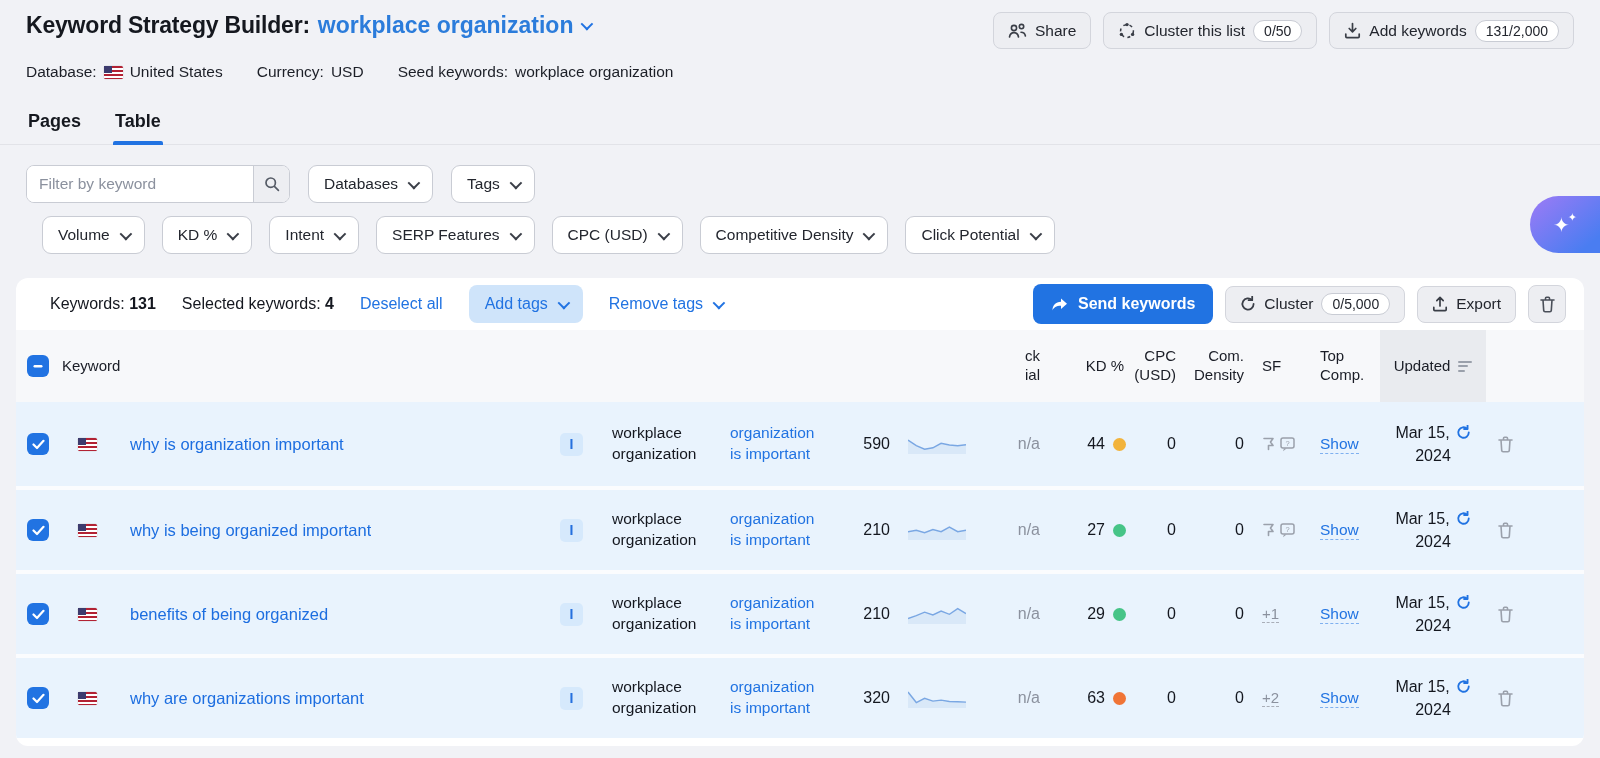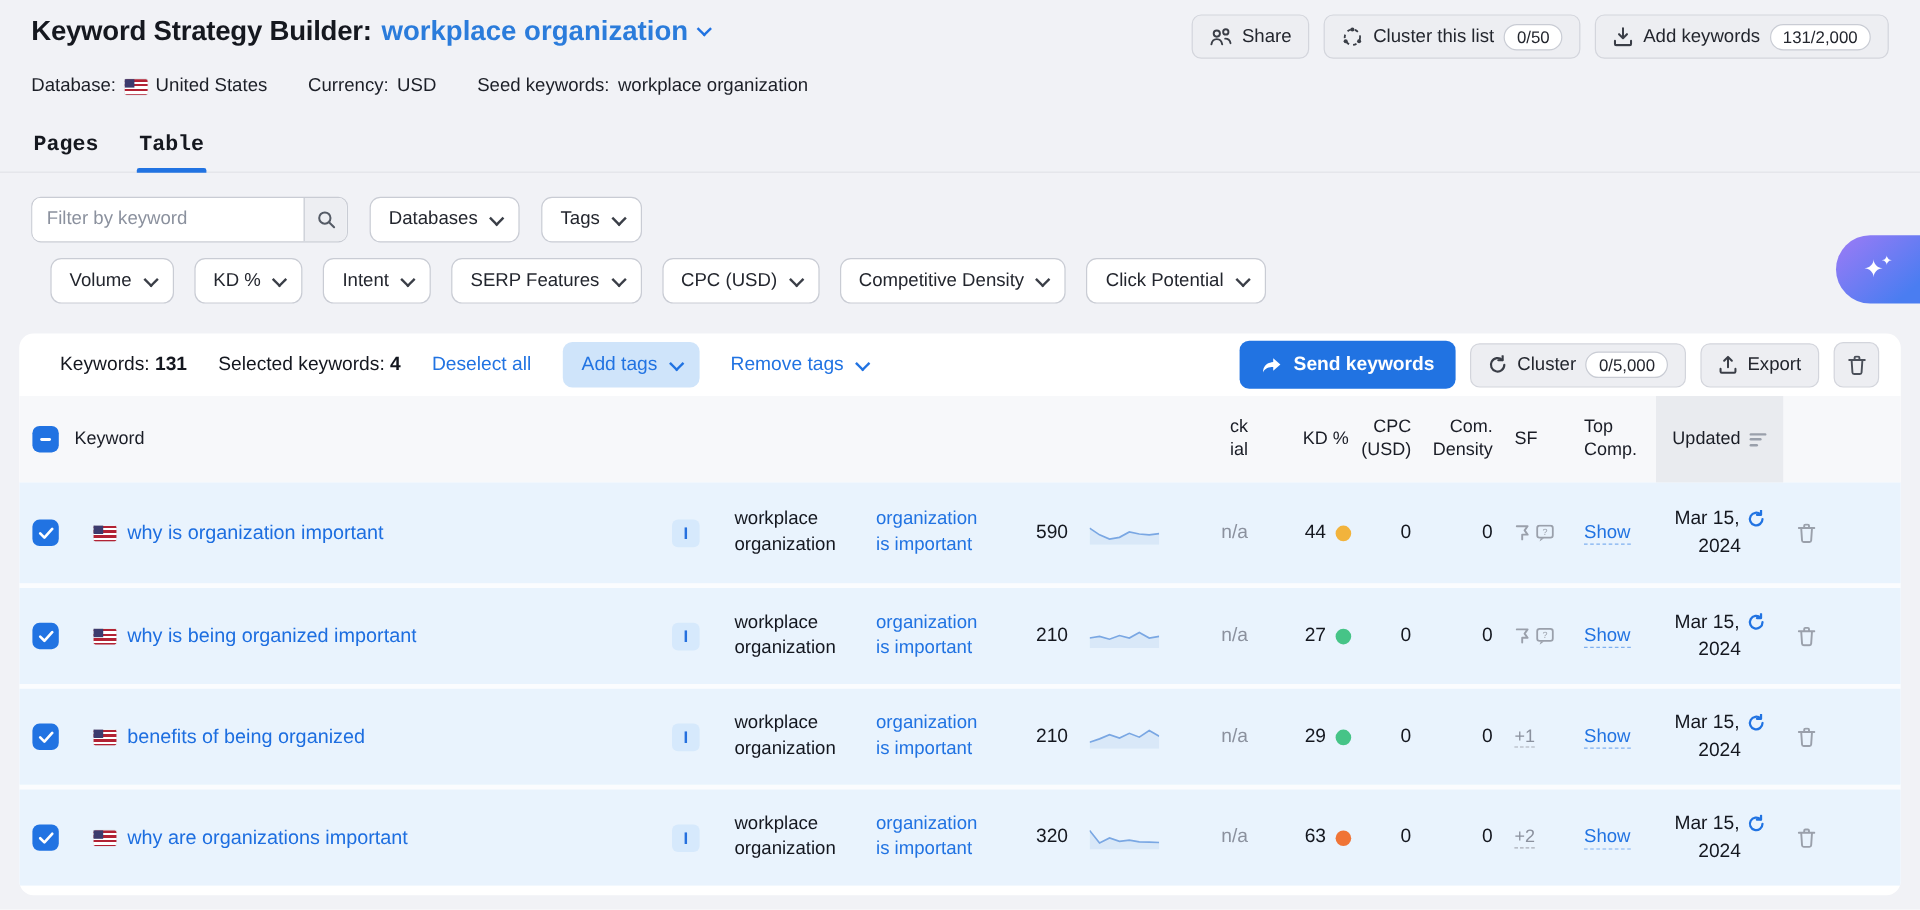--- a/index.html
+++ b/index.html
@@ -19,21 +19,21 @@
     background:#EDEEF2; border:1px solid #D3D5DC; border-radius:8px;
     font-size:15.5px; color:#23262E; cursor:pointer; font-family:inherit; white-space:nowrap;
   }
   .pill { background:#FFF; border:1px solid #C9CCD4; border-radius:999px; padding:2px 10px; font-size:14px; color:#23262E; }
   .sub-row { display:flex; gap:34px; margin-top:14px; font-size:15.5px; color:#1C1F27; align-items:center; }
   .sub-item { display:inline-flex; align-items:center; gap:7px; }
   .flag { width:19px; height:13px; border-radius:1.5px; position:relative; display:inline-block; flex:0 0 auto;
     background:repeating-linear-gradient(#B22234 0 2px, #FFF 2px 4px); box-shadow:0 0 0 .5px #d9dbe0; }
   .flag::before { content:""; position:absolute; left:0; top:0; width:8px; height:7px; background:#3C3B6E; }
   
-  .tabs { display:flex; gap:30px; padding:0 26px; margin-top:22px; border-bottom:1px solid #E2E3E8;font-family:Liberation Mono, monospace; }
+  .tabs { display:flex; gap:30px; padding:0 26px; margin-top:22px; border-bottom:1px solid #E2E3E8; }
   .tab { font-size:18px; font-weight:bold; color:#15181F; padding:8px 2px 12px 2px; position:relative; cursor:pointer; }
   .tab.active::after { content:""; position:absolute; left:0; right:0; bottom:-1px; height:4px; background:#2173E2; border-radius:2px 2px 0 0; }
   
   .filter-row1 { display:flex; gap:18px; padding:0 26px; margin-top:20px; align-items:center; }
   .kw-filter { display:flex; width:264px; height:38px; border:1px solid #C9CCD4; border-radius:8px; background:#FFF; overflow:hidden; }
   .kw-filter input { flex:1; border:0; outline:none; padding:0 12px; font-size:15.5px; font-family:inherit; color:#1C1F27; }
   .kw-filter input::placeholder { color:#8B919E; }
   .kw-search { width:36px; background:#EDEEF2; border-left:1px solid #C9CCD4; display:flex; align-items:center; justify-content:center; cursor:pointer; }
   .fbtn { display:inline-flex; align-items:center; gap:10px; height:38px; padding:0 15px; background:#FFF;
     border:1px solid #C9CCD4; border-radius:9px; font-size:15.5px; color:#23262E; cursor:pointer; font-family:inherit; white-space:nowrap;}
@@ -65,21 +65,21 @@
   .sort-ic { display:inline-flex; flex-direction:column; gap:2.5px; }
   .sort-ic i { display:block; height:2px; background:#9AA0AB; border-radius:1px; }
   .sort-ic i:nth-child(1){width:14px;} .sort-ic i:nth-child(2){width:10px;} .sort-ic i:nth-child(3){width:7px;}
   .trow { background:#E9F3FD; height:84px; border-top:4px solid #FBFCFE; font-size:16px; }
   .trow:first-child { border-top:0; }
   .cell { padding:0 4px; }
   .cell.r { text-align:right; }
   .c-check { display:flex; justify-content:center; }
   .cb { width:22px; height:22px; border-radius:6px; background:#2173E2; display:flex; align-items:center; justify-content:center; cursor:pointer; flex:0 0 auto;}
   .c-kw { display:flex; align-items:center; gap:9px; padding-left:18px; }
-  .kwlink { color:#1D6EE0; font-size:16.5px; text-decoration:none; cursor:pointer; white-space:nowrap; overflow:hidden;}
+  .kwlink { color:#1D6EE0; font-size:16.5px; text-decoration:none; cursor:pointer; white-space:nowrap; overflow:hidden;margin-left:24px;}
   .intent-badge { width:23px; height:23px; border-radius:5px; background:#D6E9FC; color:#2570DE; font-weight:bold; font-size:14px;
     display:inline-flex; align-items:center; justify-content:center; margin-left:12px;}
   .c-seed { padding-left:12px; font-size:15.5px; color:#14171F; line-height:1.35; }
   .c-page { padding-left:12px; }
   .c-page a { color:#2173E2; font-size:15.5px; text-decoration:none; cursor:pointer; line-height:1.35; display:inline-block; }
   .spark { width:58px; height:20px; display:block; margin:0 auto; }
   .c-cp { color:#8B919E; }
   .c-kd { display:flex; align-items:center; justify-content:flex-end; gap:8px; padding-right:2px; }
   .kd-dot { width:13px; height:13px; border-radius:50%; display:inline-block; flex:0 0 auto; }
   .c-sf { display:flex; align-items:center; gap:5px; padding-left:14px; }

